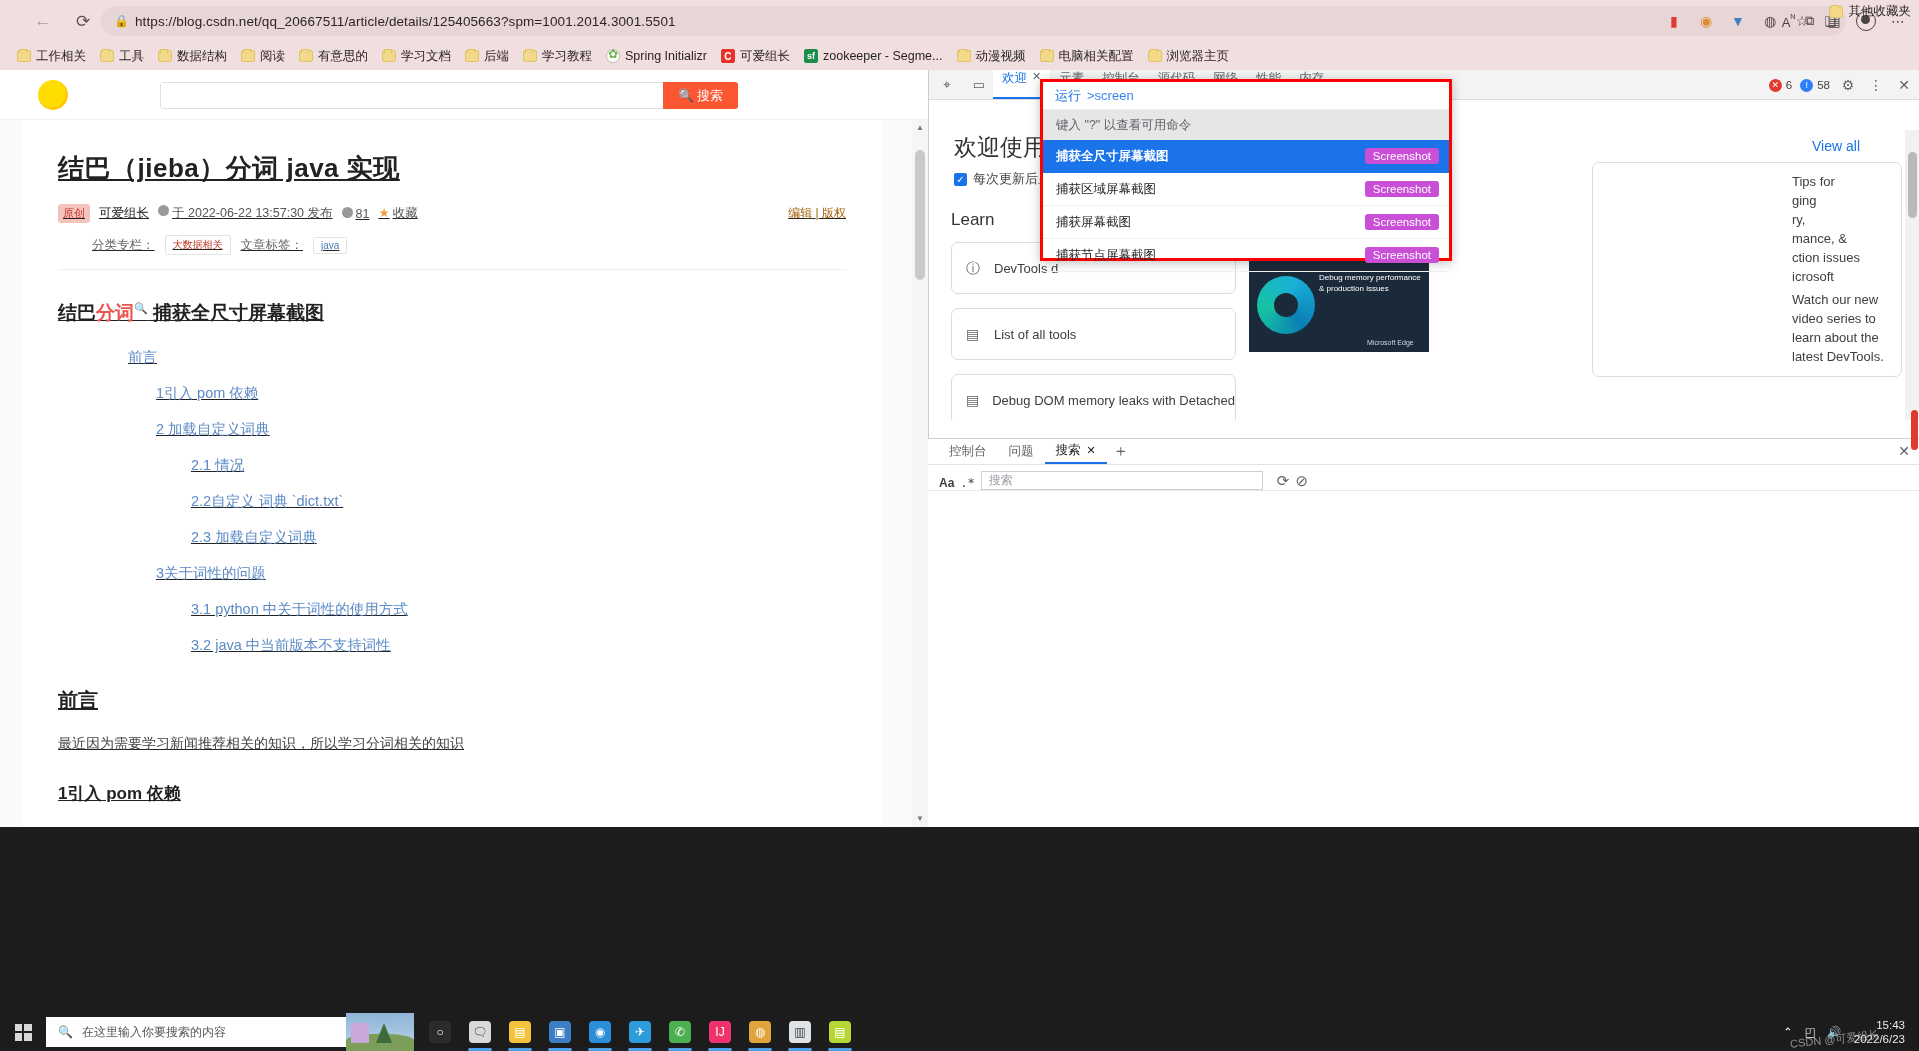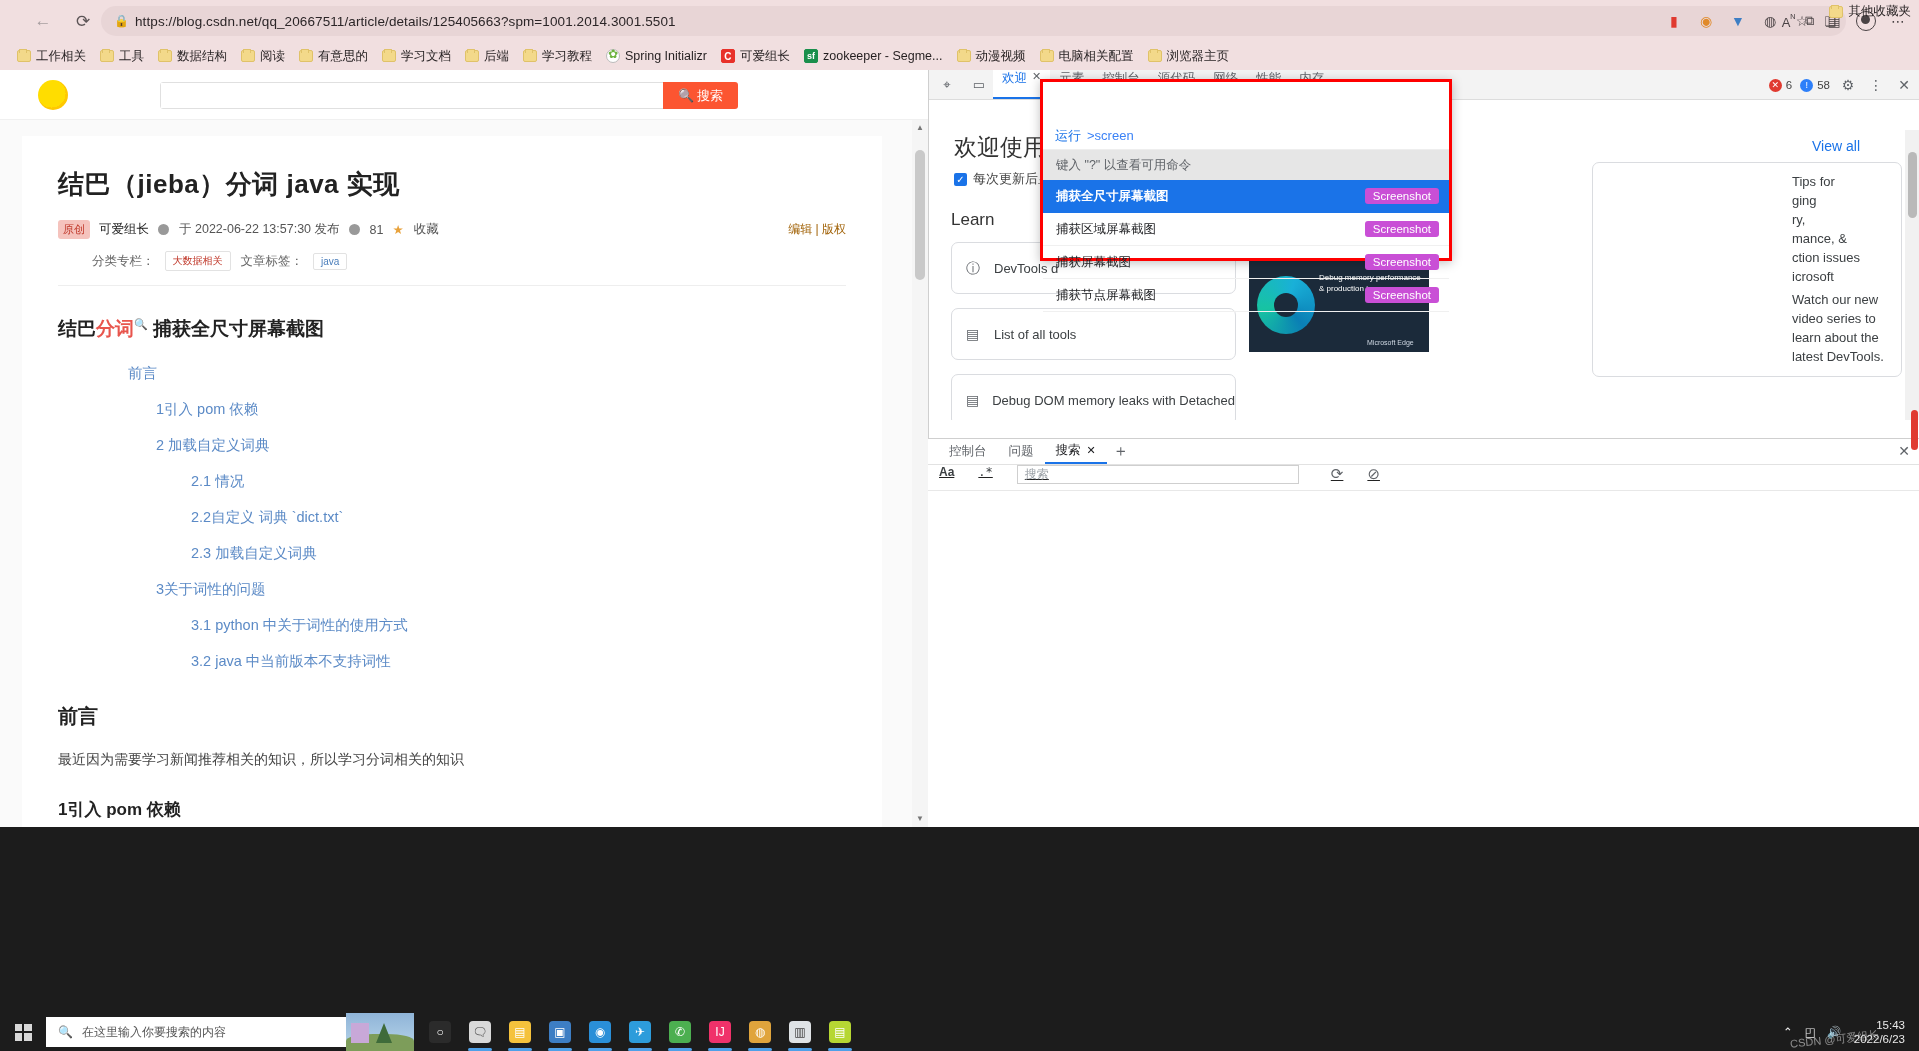--- a/index.html
+++ b/index.html
@@ -45,26 +45,26 @@
   .page { position:absolute; left:0; top:70px; width:928px; height:757px; background:#fff; overflow:hidden;}
   .site-head { position:absolute; left:0; top:0; width:928px; height:50px; background:#fff; border-bottom:1px solid #f0f0f0;}
   .logo-dot { position:absolute; left:38px; top:10px; width:30px; height:30px; border-radius:50%; background:#fc5531;
               background:radial-gradient(circle at 45% 45%, #ffdd00 0 60%, #ffc800 60% 100%); }
   .site-search { position:absolute; left:160px; top:12px; width:505px; height:27px; background:#fff; border:1px solid #e0e0e0; border-radius:3px 0 0 3px;}
   .site-search input{width:100%; height:100%; border:none; outline:none; padding-left:10px; font-size:12.5px; font-family:inherit;}
   .site-search-btn { position:absolute; left:663px; top:12px; width:75px; height:27px; background:#fc5531; color:#fff;
                      border-radius:0 3px 3px 0; font-size:13px; display:flex; align-items:center; justify-content:center; gap:3px;}
 
   .article { position:absolute; left:0; top:50px; width:912px; height:707px; overflow:hidden; background:#fafafa;}
-  .art-card { position:absolute; left:22px; top:16px; width:860px; background:#fff; min-height:707px; padding:30px 36px 0 36px;}
+  .art-card { position:absolute; left:22px; top:0px; width:860px; background:#fff; min-height:707px; padding:30px 36px 0 36px;text-decoration:underline;}
   .art-title { font-size:26px; font-weight:bold; color:#222; line-height:1.4; letter-spacing:0.5px;}
   .art-meta { margin-top:18px; display:flex; align-items:center; gap:9px; font-size:12.5px; color:#555; flex-wrap:wrap;}
   .badge-orig { background:#f5c3bd; color:#c0392b; font-size:11px; padding:2px 5px; border-radius:3px;text-align:right;}
   .meta-author { color:#222; }
-  .meta-item { display:flex; align-items:center; gap:10px; color:#555;}
+  .meta-item { display:flex; gap:3px; color:#555;}
   .circ { width:11px; height:11px; border-radius:50%; background:#999; display:inline-block;}
   .meta-right { margin-left:auto; color:#a16207; font-size:12px;}
   .art-sub { margin-top:12px; padding-bottom:14px; border-bottom:1px solid #eee; display:flex; align-items:center; gap:10px; font-size:12.5px; color:#666; padding-left:34px;}
   .chip { border:1px solid #e2e2e2; border-radius:2px; padding:2px 7px; color:#c0392b; font-size:10px;}
   .chip.blue { color:#4a7ebb; }
 
   .h2-line { margin-top:30px; font-size:19px; font-weight:bold; color:#222;}
   .h2-line .red { color:#e8554d; }
   .h2-line sup { font-size:11px; color:#e8554d; }
   .toc { margin-top:22px; }
@@ -109,36 +109,36 @@
     background:conic-gradient(from 20deg,#19b0d8,#0a7fb5,#17c3a2,#19b0d8); }
   .tips-thumb .swirl:after{content:""; position:absolute; left:17px; top:17px; width:24px; height:24px; border-radius:50%; background:#1b2a3a;}
   .tips-thumb .ttl { position:absolute; left:70px; top:12px; width:104px; color:#fff; font-size:8px; line-height:11px;}
   .tips-thumb .logo { position:absolute; left:118px; bottom:6px; color:#cfd8e3; font-size:7px;}
   .dt-scroll { position:absolute; right:0; top:30px; width:15px; height:320px; background:#f1f1f1;}
   .dt-scroll .thumb { position:absolute; left:3px; top:22px; width:9px; height:66px; background:#b9b9b9; border-radius:5px;}
 
   
   .palette { position:absolute; left:1040px; top:79px; width:412px; height:182px; background:#fff;
              border:3px solid #ff0000; box-shadow:0 2px 10px rgba(0,0,0,.25); z-index:40;}
-  .pal-input { height:28px; display:flex; align-items:center; padding-left:12px; gap:6px; font-size:13px; border-bottom:1px solid #eee;margin-top:40px;}
+  .pal-input { height:28px; display:flex; align-items:center; padding-left:12px; gap:6px; font-size:13px; border-bottom:1px solid #eee;}
   .pal-run { color:#1a73e8; }
   .pal-q { color:#3b82f6; }
   .pal-hint { height:30px; background:#e6e6e6; display:flex; align-items:center; padding-left:13px; font-size:12.5px; color:#5f6368;}
   .pal-item { height:33px; display:flex; align-items:center; justify-content:space-between; padding:0 10px 0 13px; font-size:12.5px; color:#202124; border-bottom:1px solid #f0f0f0;}
   .pal-item.sel { background:#1a73e8; color:#fff; font-weight:bold; border-bottom-color:#1a73e8;}
   .pal-badge { background:#c94fd6; color:#fff; font-size:11.5px; padding:2px 8px; border-radius:3px; font-weight:normal;}
 
   
   .drawer { position:absolute; left:928px; top:438px; width:991px; height:389px; background:#fff; border-top:1px solid #cfcfcf;}
   .dw-tabs { height:26px; display:flex; align-items:center; border-bottom:1px solid #e2e2e2; background:#fff; padding-left:10px;}
   .dw-tab { height:25px; padding:0 11px; display:flex; align-items:center; gap:6px; font-size:12.5px; color:#5f6368;}
   .dw-tab.active { color:#202124; border-bottom:2px solid #1a73e8;}
   .dw-plus { font-size:16px; color:#5f6368; margin-left:6px;}
   .dw-close { position:absolute; right:9px; top:4px; font-size:14px; color:#5f6368;}
-  .dw-toolbar { height:26px; display:flex; align-items:flex-start; gap:24px; padding-left:11px; border-bottom:1px solid #e8e8e8;text-decoration:underline;}
+  .dw-toolbar { height:26px; display:flex; align-items:flex-end; gap:6px; padding-left:11px; border-bottom:1px solid #e8e8e8;}
   .dw-aa { font-size:12px; font-weight:bold; color:#3c4043;}
   .dw-re { font-size:12px; color:#3c4043; font-family:"DejaVu Sans Mono",monospace;}
   .dw-search { width:282px; height:19px; border:1px solid #cfcfcf; background:#fff; font-size:12px; padding-left:7px; color:#9aa0a6; display:flex; align-items:center;}
   .dw-ic { font-size:15px; color:#5f6368;}
 
   .right-scroll { position:absolute; right:0; top:410px; width:12px; height:110px; }
   .right-scroll .thumb { position:absolute; right:1px; top:0; width:7px; height:40px; background:#e03a30; border-radius:4px;}
 
   
   .wm { position:absolute; right:150px; bottom:8px; color:rgba(120,120,120,.45); font-size:12px; transform:rotate(-8deg);}

